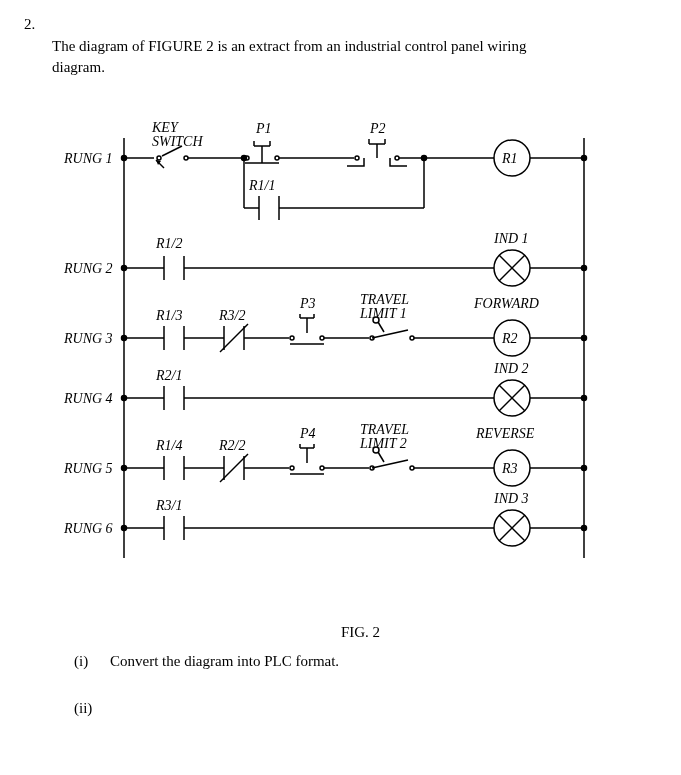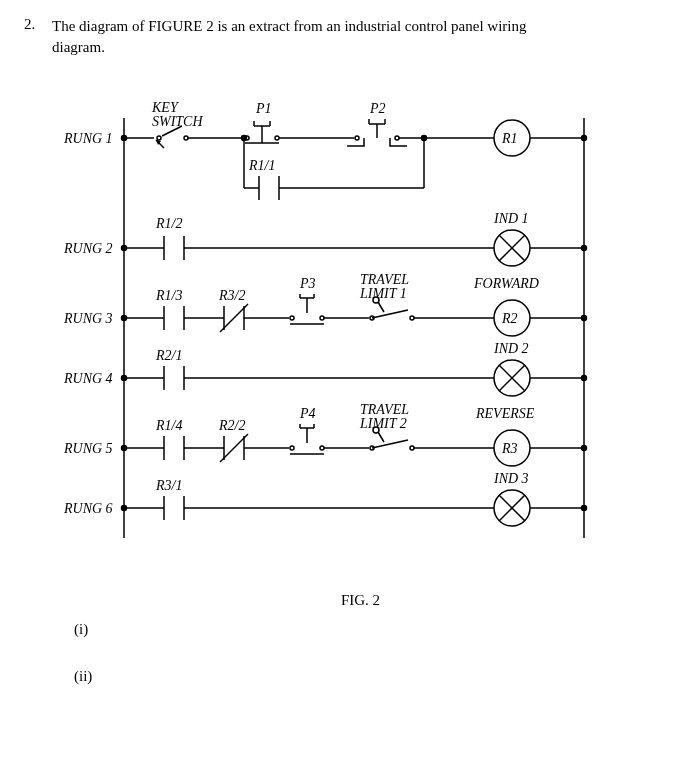--- a/index.html
+++ b/index.html
@@ -11,28 +11,28 @@
     padding: 16px 24px;
     width: 681px;
     box-sizing: border-box;
   }
   .question {
     display: flex;
     gap: 10px;
     margin-bottom: 10px;
   }
   .question .num { min-width: 18px; }
-  .question .txt { max-width: 520px; line-height: 1.4; }
+  .question .txt { max-width: 520px; line-height: 1.4; margin-top: 20px; }
   .diagram-wrap {
     padding: 20px 0 0 40px;
   }
   svg { overflow: visible; }
   .label { font-family: 'Times New Roman', serif; font-size: 14px; font-style: italic; }
   .rung-label { font-family: 'Times New Roman', serif; font-size: 14px; font-style: italic; }
-  .fig-caption { text-align: center; margin-top: 10px; }
+  .fig-caption { text-align: center; margin-top: 22px; }
   .sub { display: flex; gap: 10px; margin: 12px 0 0 50px; }
   .sub .rn { min-width: 26px; }
 </style>
 </head>
 <body>
 
 <div class="question">
   <div class="num">2.</div>
   <div class="txt">The diagram of FIGURE 2 is an extract from an industrial control panel wiring diagram.</div>
 </div>
@@ -283,17 +283,18 @@
       <circle cx="520" cy="420" r="2.5" fill="#000"></circle>
     </g>
   </g>
 </svg>
 
 <div class="fig-caption">FIG. 2</div>
 </div>
 
 <div class="sub">
   <div class="rn">(i)</div>
+  <div>Convert the diagram into PLC format.</div>
 </div>
 <div style="height:18px"></div>
 <div class="sub">
   <div class="rn">(ii)</div>
 </div>
 
 </body></html>

